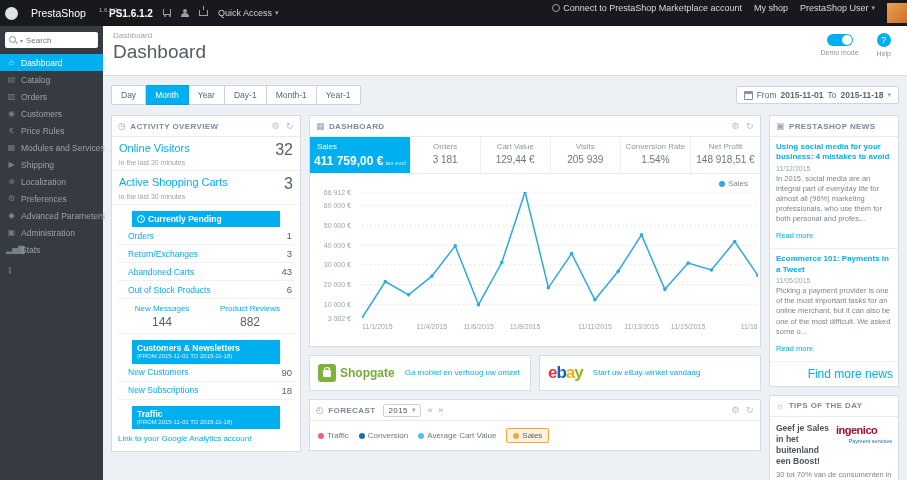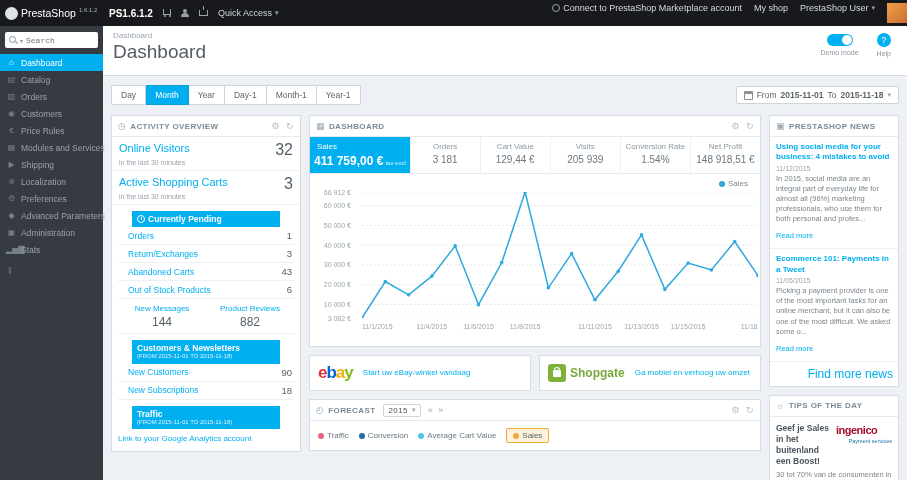--- a/index.html
+++ b/index.html
@@ -1,19 +1,19 @@
 <!DOCTYPE html>
 <html><head>
 <meta charset="utf-8">
 <style>
   *{margin:0;padding:0;box-sizing:border-box}
   html,body{width:907px;height:480px;overflow:hidden;background:#edf0f4;font-family:"Liberation Sans","DejaVu Sans",sans-serif;position:relative}
   
   .topbar{position:absolute;top:0;left:0;width:907px;height:26px;background:#17191c;color:#fff;display:flex;align-items:center;z-index:20}
-  .logo-area{width:103px;display:flex;align-items:center;gap:3px;padding:0 5px;cursor:pointer}
+  .logo-area{width:103px;display:flex;align-items:center;gap:13px;padding:0 5px;cursor:pointer}
   .logo-mark{width:13px;height:13px;border-radius:50%;background:#dfe3e6;display:inline-block;flex:none}
   .brand{font-size:10.5px;color:#fff;white-space:nowrap}
   .brand-version{font-size:6px;color:#aab2b9;position:relative;top:-3px}
   .shop-name{font-size:10px;font-weight:bold;margin:0 10px 0 6px;white-space:nowrap}
   .top-icon{display:inline-flex;align-items:center;margin-right:10px;cursor:pointer}
   .i-cart{position:relative;width:8px;height:6px;border:1px solid #9aa0a6;border-top:none;display:inline-block;margin-bottom:3px}
   .i-cart::after{content:"";position:absolute;left:0;bottom:-3px;width:2px;height:2px;background:#9aa0a6;border-radius:50%;box-shadow:5px 0 0 #9aa0a6}
   .i-person{position:relative;width:8px;height:8px;display:inline-block}
   .i-person::before{content:"";position:absolute;top:0;left:2px;width:4px;height:4px;border-radius:50%;background:#9aa0a6}
   .i-person::after{content:"";position:absolute;bottom:0;left:0;width:8px;height:4px;border-radius:4px 4px 0 0;background:#9aa0a6}
@@ -26,21 +26,21 @@
   .dot-icon{width:8px;height:8px;border:1px solid #9aa0a6;border-radius:50%;display:inline-block}
   .avatar{width:20px;height:20px;background:linear-gradient(135deg,#f0a04a,#c96f2f);display:inline-block;flex:none}
   
   .sidebar{position:absolute;top:26px;left:0;width:103px;height:454px;background:#363a41;z-index:10}
   .search-wrap{padding:6px 5px 4px}
   .search-box{background:#fff;border-radius:2px;height:16px;display:flex;align-items:center;padding:0 4px;gap:3px}
   .i-search{position:relative;width:8px;height:8px;display:inline-block;flex:none}
   .i-search::before{content:"";position:absolute;top:0;left:0;width:5px;height:5px;border:1px solid #8a9197;border-radius:50%}
   .i-search::after{content:"";position:absolute;left:6px;top:6px;width:3px;height:1px;background:#8a9197;transform:rotate(45deg)}
   .caret-dark{font-size:6px;color:#8a9197}
-  .search-box input{border:none;outline:none;width:52px;font-size:8px;color:#555;font-family:Liberation Mono, monospace}
+  .search-box input{border:none;outline:none;width:52px;font-size:8px;color:#555;font-family:Liberation Sans, sans-serif}
   .menu{margin-top:2px}
   .menu-item{height:17px;display:flex;align-items:center;gap:4px;padding-left:6px;color:#9aa2a9;font-size:8.5px;cursor:pointer;white-space:nowrap}
   .menu-item .mi{width:11px;font-size:8px;text-align:center;color:#788087;flex:none}
   .menu-item.active{background:#00aff0;color:#fff}
   .menu-item.active .mi{color:#fff}
   .collapse-btn{color:#6d747b;text-align:left;padding:8px 0 0 8px;font-size:9px;letter-spacing:1px;cursor:pointer}
   
   .page-header{position:absolute;left:103px;top:26px;width:804px;height:50px;background:#fff;border-bottom:1px solid #d4dadf;padding:5px 10px;z-index:5}
   .breadcrumb{font-size:8px;color:#98a3ab}
   .page-title{font-size:19px;color:#545d63;font-weight:normal;margin-top:1px}
@@ -439,32 +439,32 @@
               <div class="x-label" style="left: 58.8235%;">11/11/2015</div>
               <div class="x-label" style="left: 70.5882%;">11/13/2015</div>
               <div class="x-label" style="left: 82.3529%;">11/15/2015</div>
               <div class="x-label" style="left: 100%;">11/18/2015</div>
             </div>
         </div>
       </div>
 
       <div class="modules-row">
         <div class="module">
-          <span class="ebay-logo"><span style="color: rgb(229, 50, 56);">e</span><span style="color: rgb(0, 100, 210);">b</span><span style="color: rgb(245, 175, 2);">a</span><span style="color: rgb(134, 184, 23);">y</span></span>
-          <span class="module-link">Start uw eBay-winkel vandaag</span>
-        </div>
-        <div class="module">
           <span class="shopgate-logo">
             <span class="shopgate-mark" style="background: rgb(127, 178, 59);">
                 <span class="sg-bag"></span>
               </span>
             <span class="shopgate-text">Shopgate</span>
           </span>
           <span class="module-link">Ga mobiel en verhoog uw omzet</span>
         </div>
+        <div class="module">
+          <span class="ebay-logo"><span style="color: rgb(229, 50, 56);">e</span><span style="color: rgb(0, 100, 210);">b</span><span style="color: rgb(245, 175, 2);">a</span><span style="color: rgb(134, 184, 23);">y</span></span>
+          <span class="module-link">Start uw eBay-winkel vandaag</span>
+        </div>
       </div>
 
       <div class="panel">
         <div class="panel-header">
           <span class="ph-icon">◴</span>
           <span>FORECAST</span>
           <span class="year-select">
               <span>2015</span>
               <span class="caret">▾</span>
             </span>

